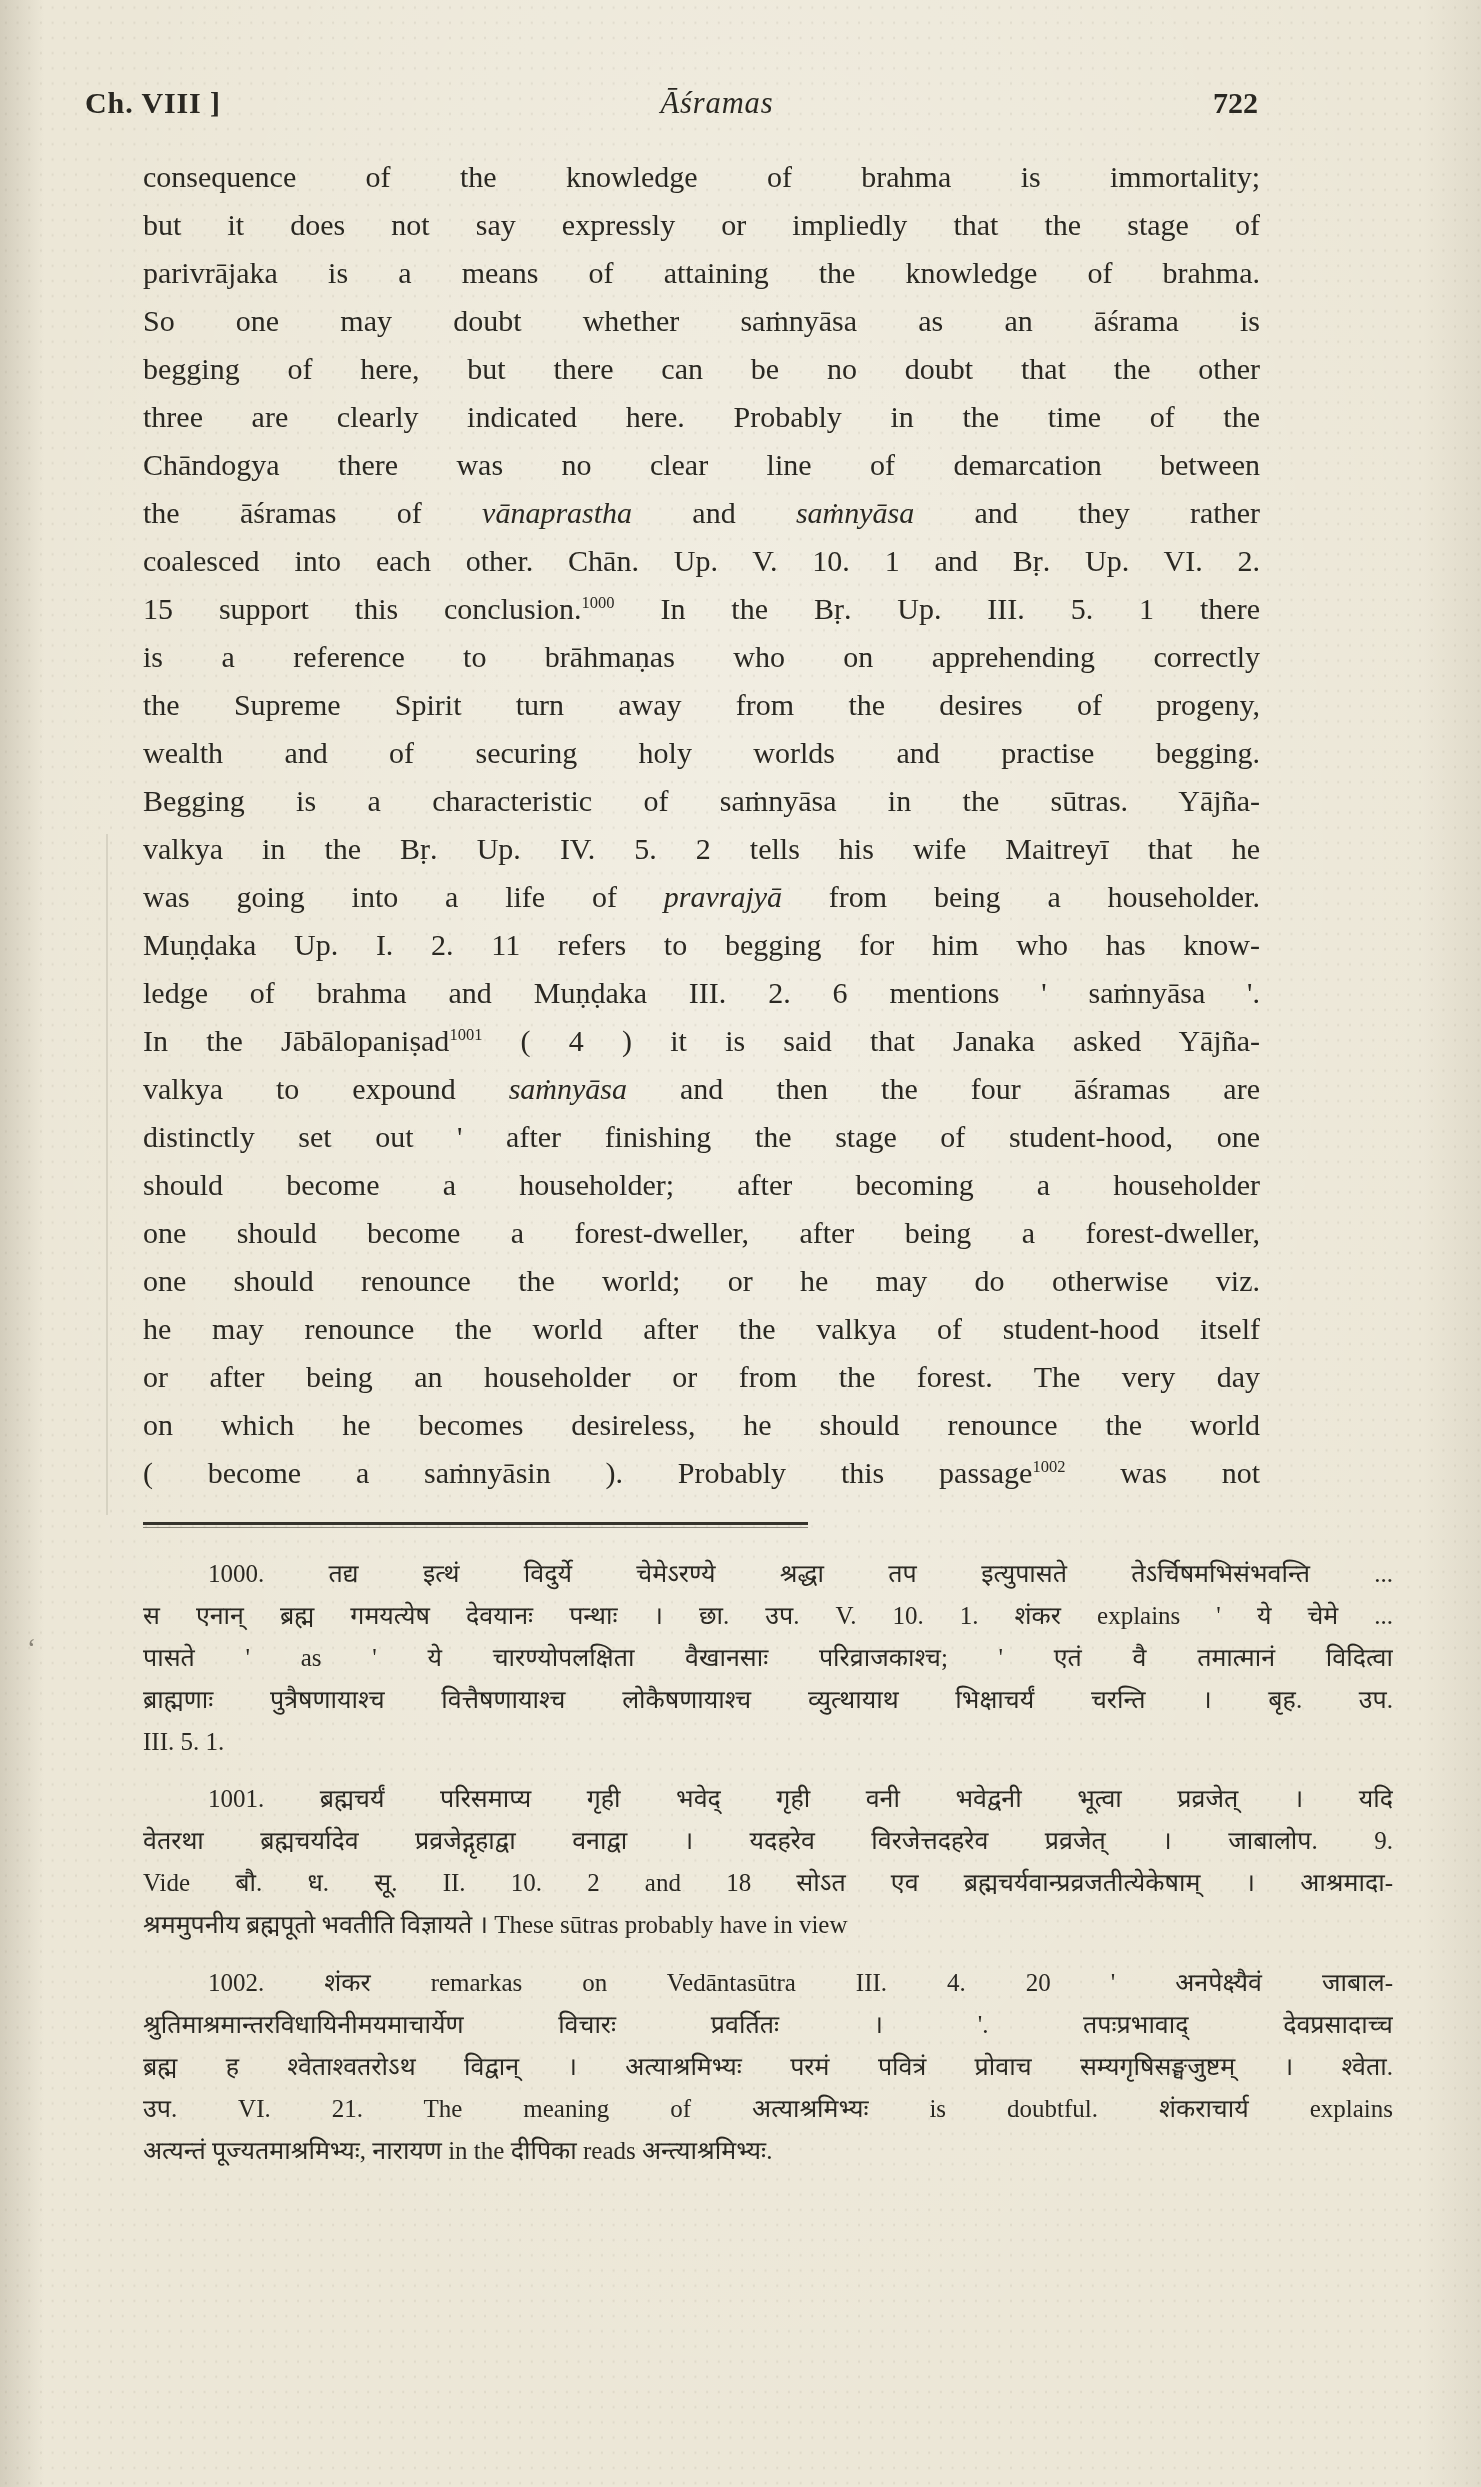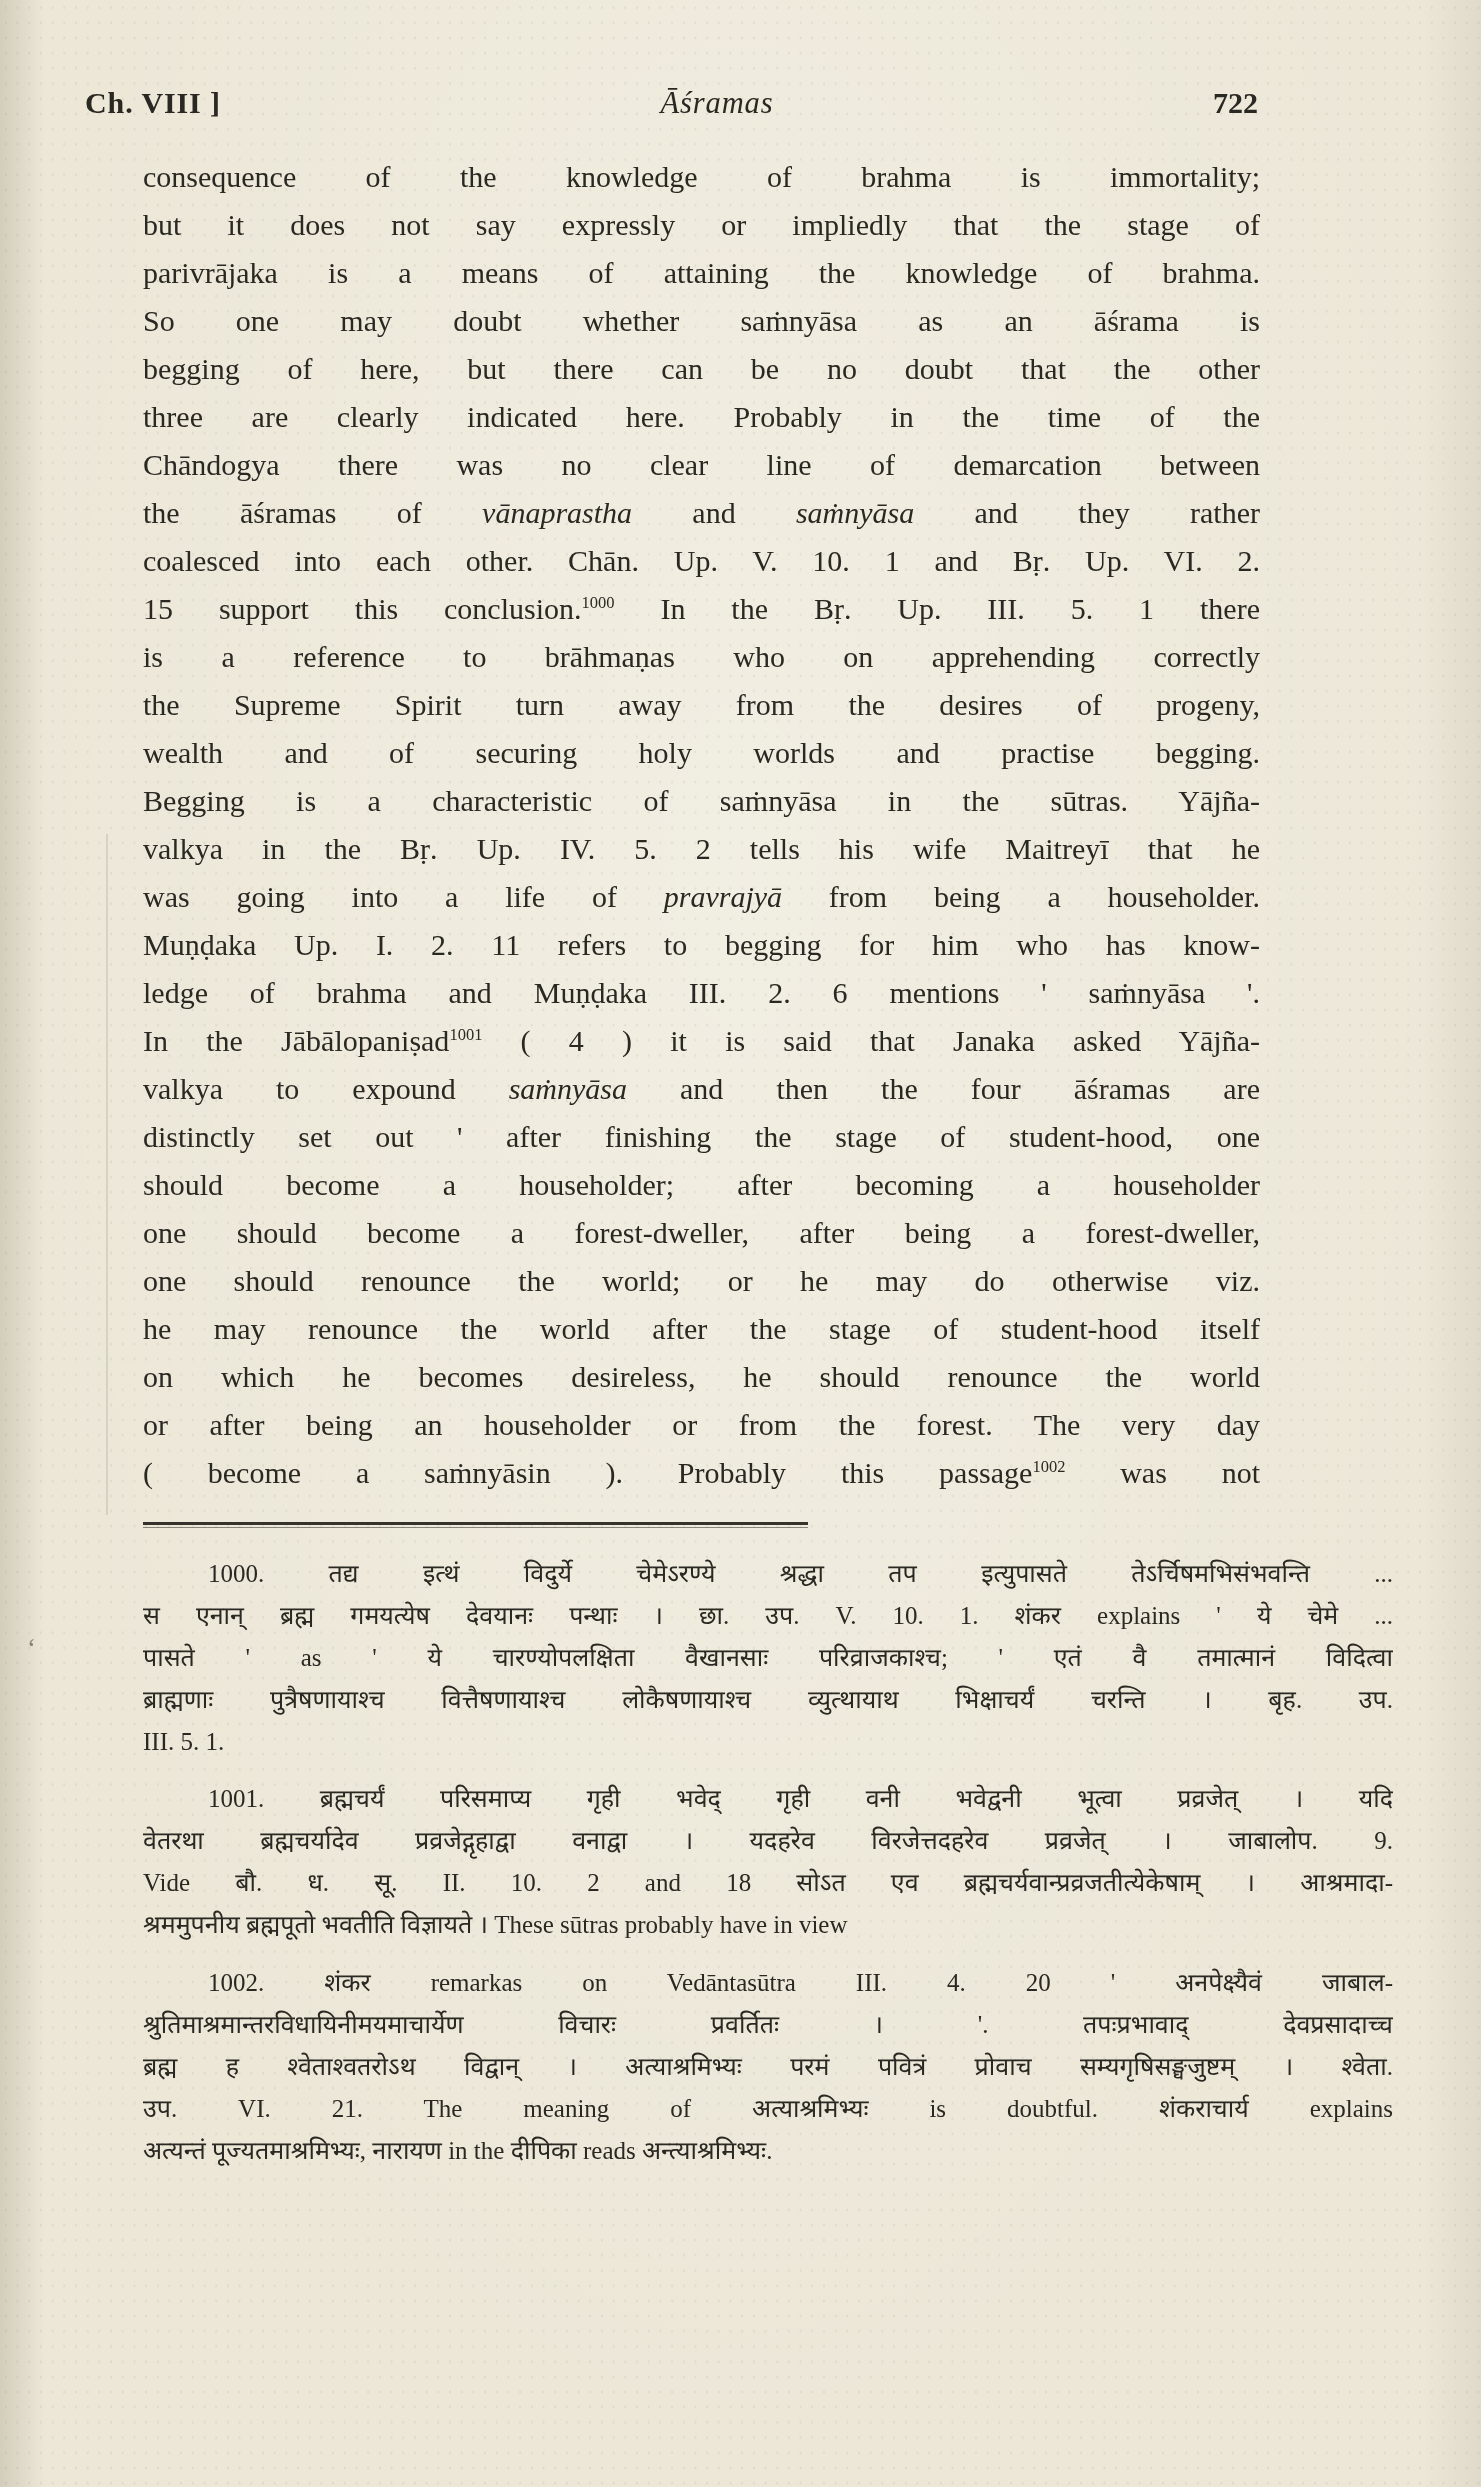--- a/index.html
+++ b/index.html
@@ -105,23 +105,23 @@
       <div class="body-line">valkya in the Bṛ. Up. IV. 5. 2 tells his wife Maitreyī that he</div>
       <div class="body-line">was going into a life of <i>pravrajyā</i> from being a householder.</div>
       <div class="body-line">Muṇḍaka Up. I. 2. 11 refers to begging for him who has know-</div>
       <div class="body-line">ledge of brahma and Muṇḍaka III. 2. 6 mentions ' saṁnyāsa '.</div>
       <div class="body-line">In the Jābālopaniṣad<sup>1001</sup> ( 4 ) it is said that Janaka asked Yājña-</div>
       <div class="body-line">valkya to expound <i>saṁnyāsa</i> and then the four āśramas are</div>
       <div class="body-line">distinctly set out ' after finishing the stage of student-hood, one</div>
       <div class="body-line">should become a householder; after becoming a householder</div>
       <div class="body-line">one should become a forest-dweller, after being a forest-dweller,</div>
       <div class="body-line">one should renounce the world; or he may do otherwise viz.</div>
-      <div class="body-line">he may renounce the world after the stage of student-hood itself</div>
+      <div class="body-line">he may renounce the world after the valkya of student-hood itself</div>
+      <div class="body-line">or after being an householder or from the forest.  The very day</div>
       <div class="body-line">on which he becomes desireless, he should renounce the world</div>
-      <div class="body-line">or after being an householder or from the forest.  The very day</div>
       <div class="body-line">( become a saṁnyāsin ).  Probably this passage<sup>1002</sup> was not</div>
     </div>
 
   <div class="fn-rule"></div>
 
   <div class="footnotes">
       <div class="footnote">
         <div class="fn-line">1000.  तद्य इत्थं विदुर्ये चेमेऽरण्ये श्रद्धा तप इत्युपासते तेऽर्चिषमभिसंभवन्ति ...</div>
         <div class="fn-line">स एनान् ब्रह्म गमयत्येष देवयानः पन्थाः । छा. उप. V. 10. 1. शंकर explains ' ये चेमे ...</div>
         <div class="fn-line">पासते ' as ' ये चारण्योपलक्षिता वैखानसाः परिव्राजकाश्च; ' एतं वै तमात्मानं विदित्वा</div>

